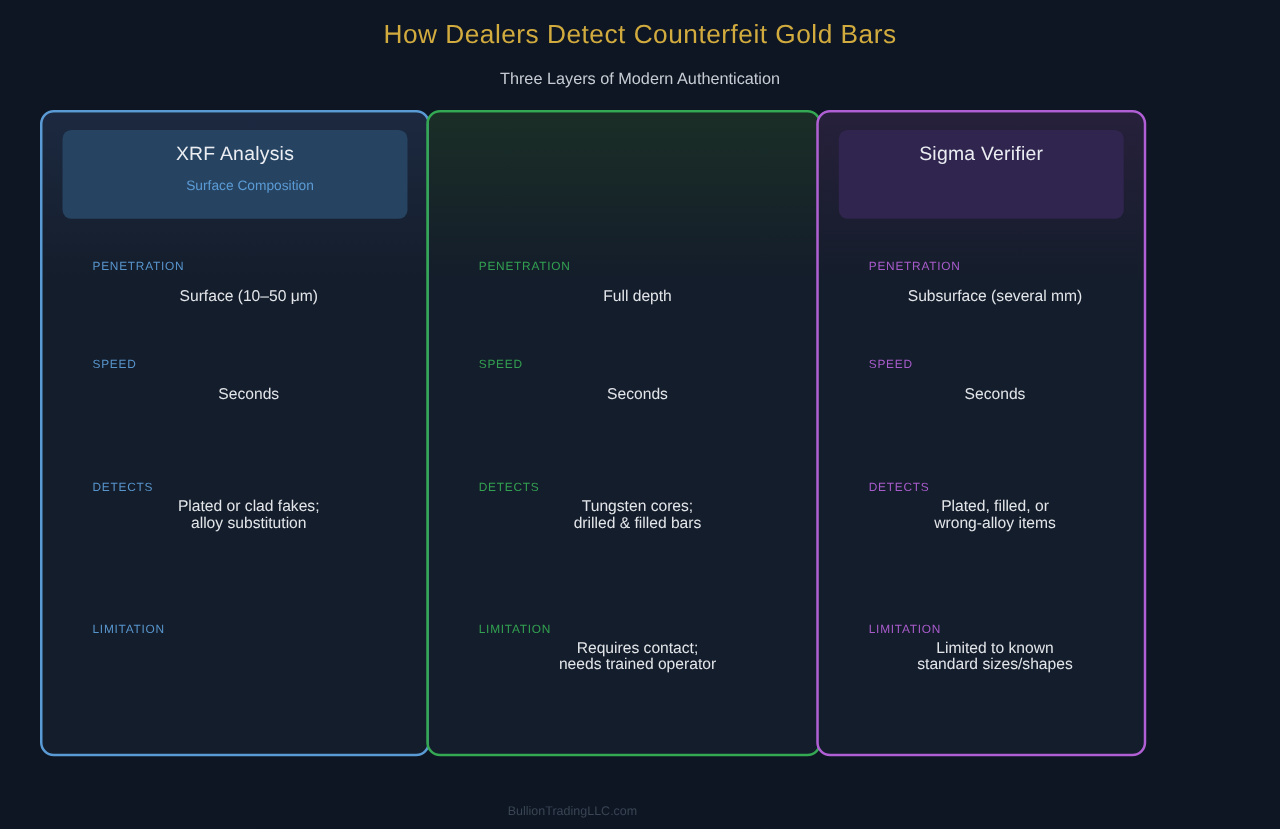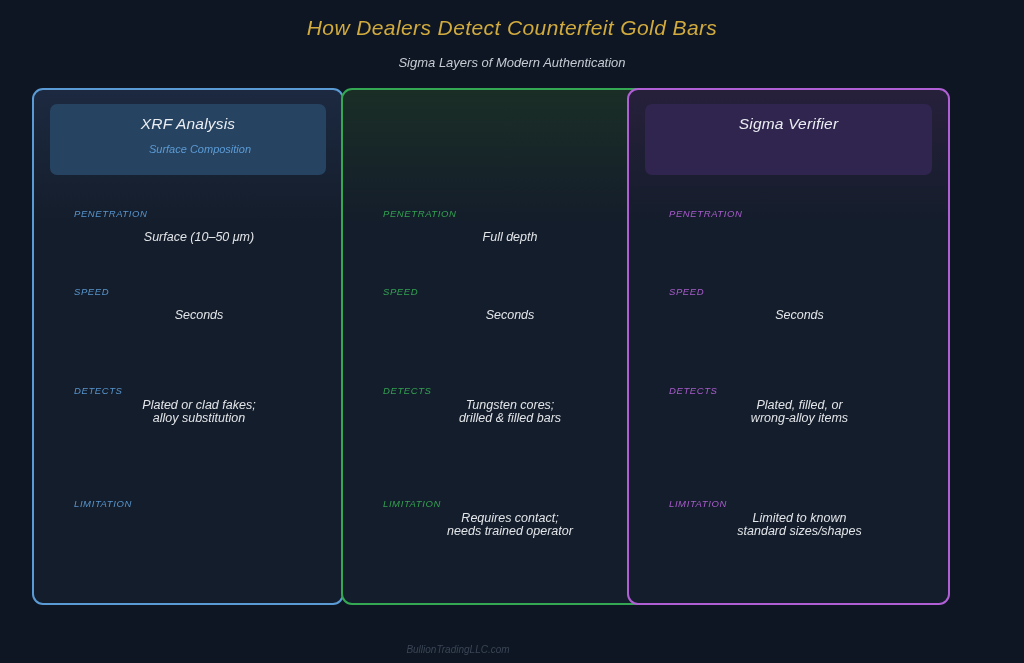--- a/index.html
+++ b/index.html
@@ -1,15 +1,15 @@
 <!DOCTYPE html>
 <html><head>
 <meta charset="utf-8">
 <style>
-  * { margin: 0; padding: 0; box-sizing: border-box; font-style: italic; }
+  * { margin: 0; padding: 0; box-sizing: border-box; }
   html, body { width: 1024px; height: 663px; }
   body {
     position: relative;
     background: #0d1622;
     font-family: "Liberation Sans", "DejaVu Sans", sans-serif;
     overflow: hidden;
   }
   .page-title {
     position: absolute;
     top: 16px; left: 0; width: 1024px;
@@ -30,21 +30,21 @@
   .card {
     position: absolute;
     top: 88px;
     height: 517px;
     border: 2px solid var(--accent, #5b9bd5);
     border-radius: 11px;
     background: linear-gradient(180deg, var(--card-tint, #182232) 0%, #141d2b 26%);
   }
   .card-1 { left: 32px;  width: 312px; z-index: 1; }
   .card-2 { left: 341px; width: 316px; z-index: 2; }
-  .card-3 { left: 627px; width: 323px; z-index: 3; }
+  .card-3 { left: 653px; width: 264px; z-index: 3; }
   .card-header {
     position: absolute;
     top: 14px; left: 16px; right: 16px;
     height: 71px;
     border-radius: 7px;
     background: var(--header-bg, #264361);
     text-align: center;
   }
   .method-title {
     margin-top: 11px;
@@ -91,21 +91,21 @@
     top: 644px; left: 0; width: 916px;
     text-align: center;
     font-size: 10px;
     color: #3a4555;
   }
 </style>
 </head>
 <body>
 
 <h1 class="page-title">How Dealers Detect Counterfeit Gold Bars</h1>
-<div class="page-subtitle">Sigma Layers of Modern Authentication</div>
+<div class="page-subtitle">Three Layers of Modern Authentication</div>
 
 <section class="card card-1" style="--accent: #5b9bd5; --header-bg: #264361; --card-tint: #1c2940;">
   <header class="card-header">
     <div class="method-title">XRF Analysis</div>
     <div class="method-subtitle">Surface Composition</div>
   </header>
   <div class="sec sec-pen">
     <div class="sec-label">PENETRATION</div>
     <div class="sec-value">Surface (10–50 μm)</div>
   </div>
@@ -143,20 +143,21 @@
 needs trained operator</div>
   </div>
 </section>
 
 <section class="card card-3" style="--accent: #b05fd4; --header-bg: #30254e; --card-tint: #27203b;">
   <header class="card-header">
     <div class="method-title">Sigma Verifier</div>
   </header>
   <div class="sec sec-pen">
     <div class="sec-label">PENETRATION</div>
+    <div class="sec-value">Subsurface (several mm)</div>
   </div>
   <div class="sec sec-speed">
     <div class="sec-label">SPEED</div>
     <div class="sec-value">Seconds</div>
   </div>
   <div class="sec sec-det">
     <div class="sec-label">DETECTS</div>
     <div class="sec-value">Plated, filled, or
 wrong-alloy items</div>
   </div>

